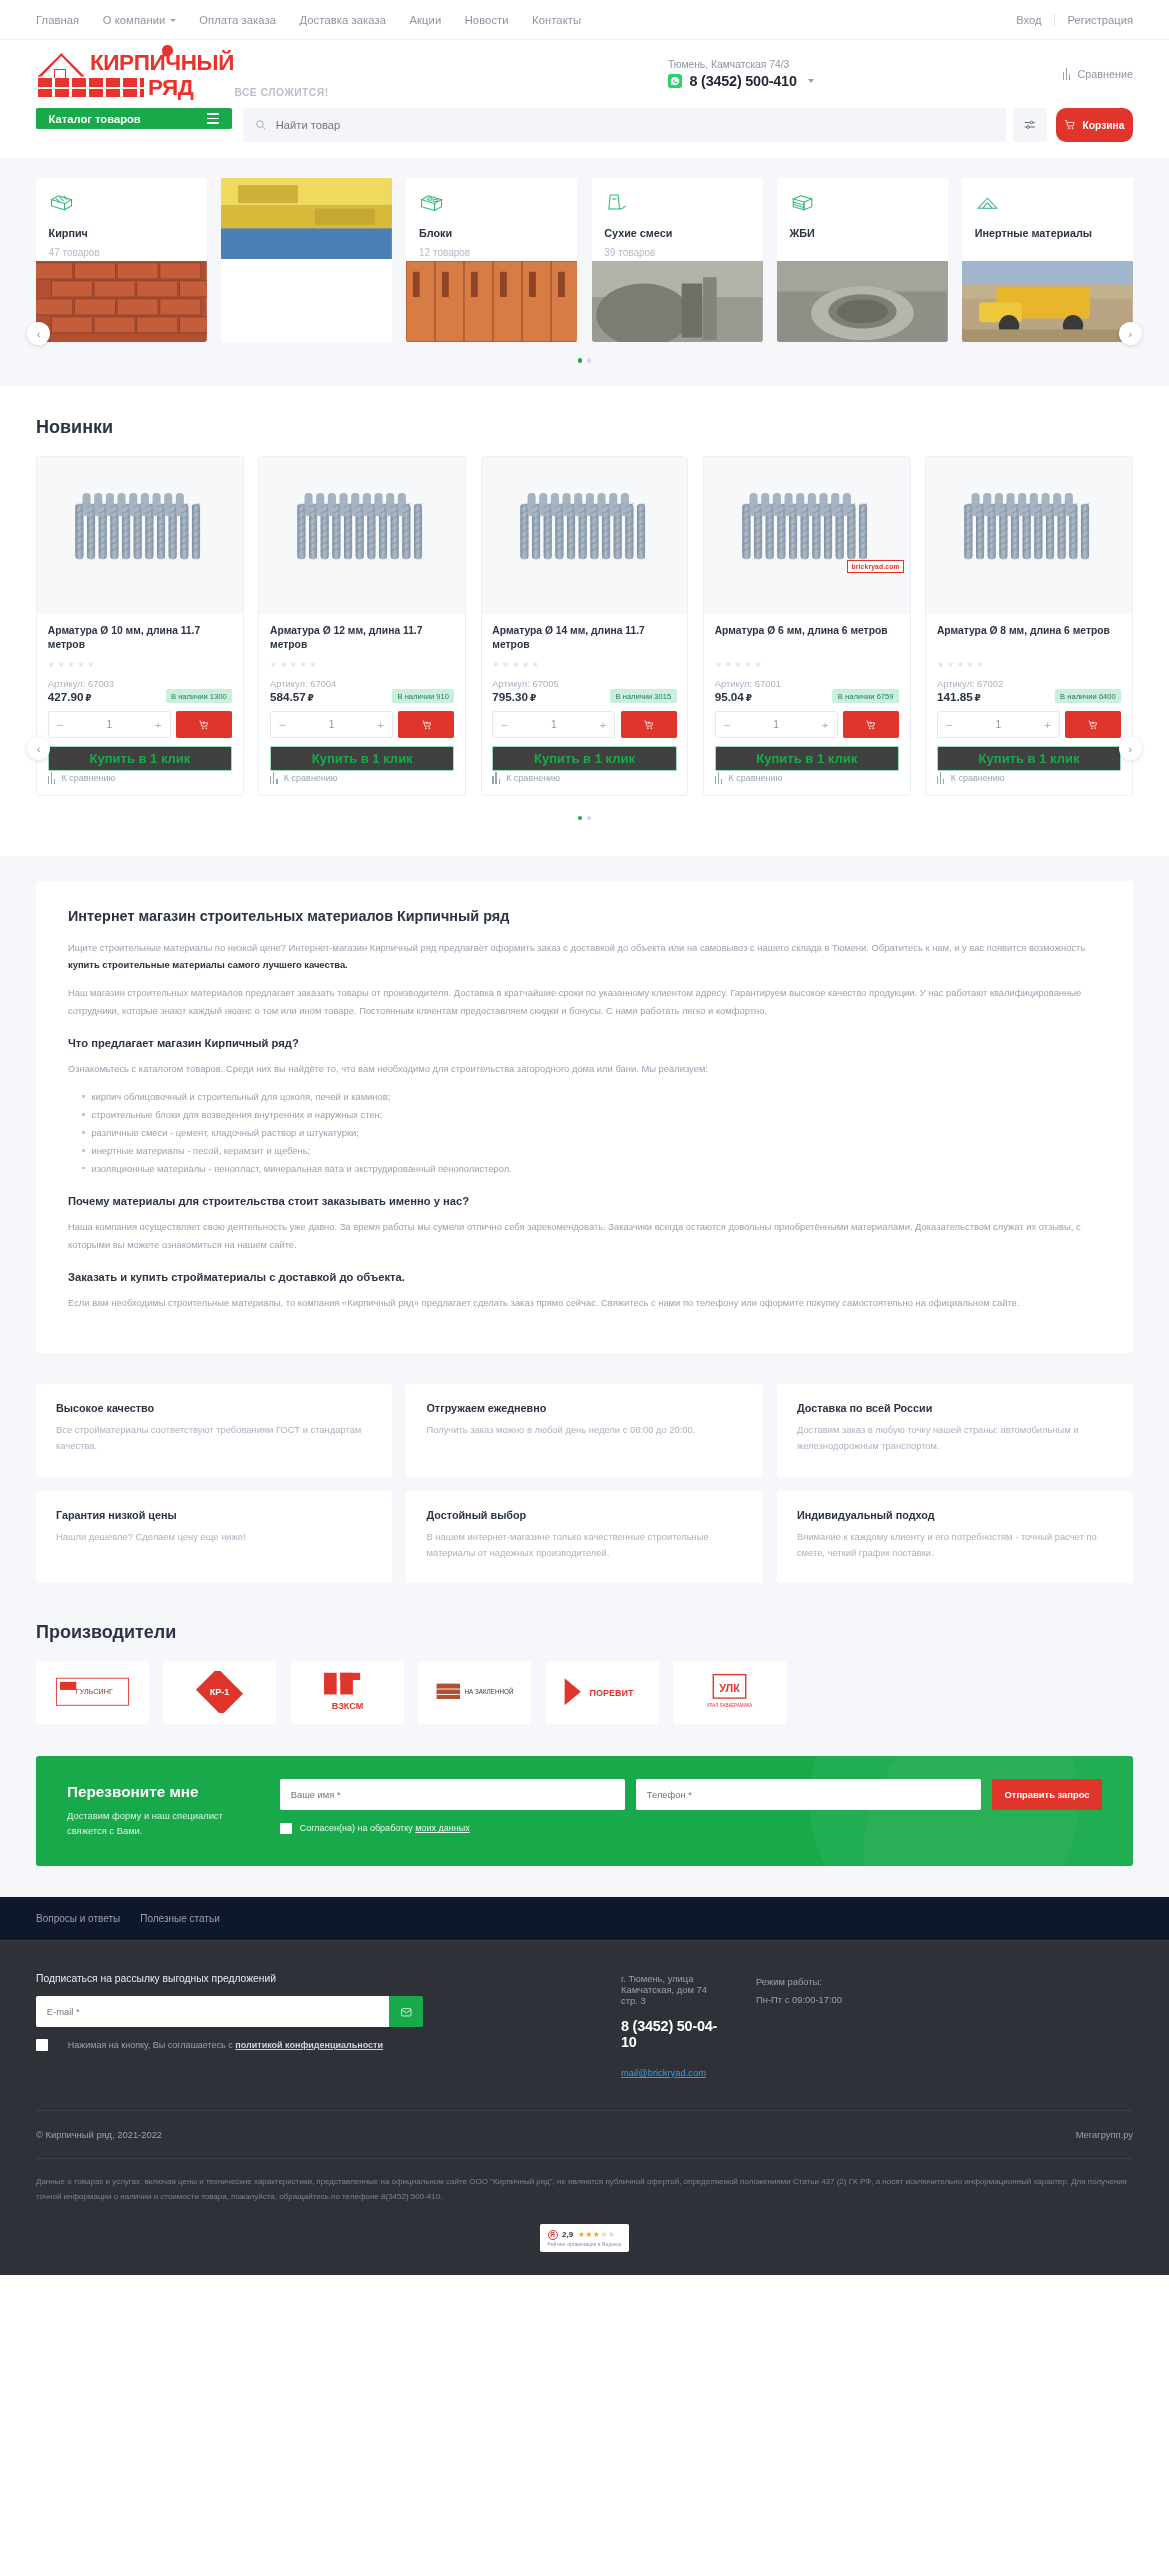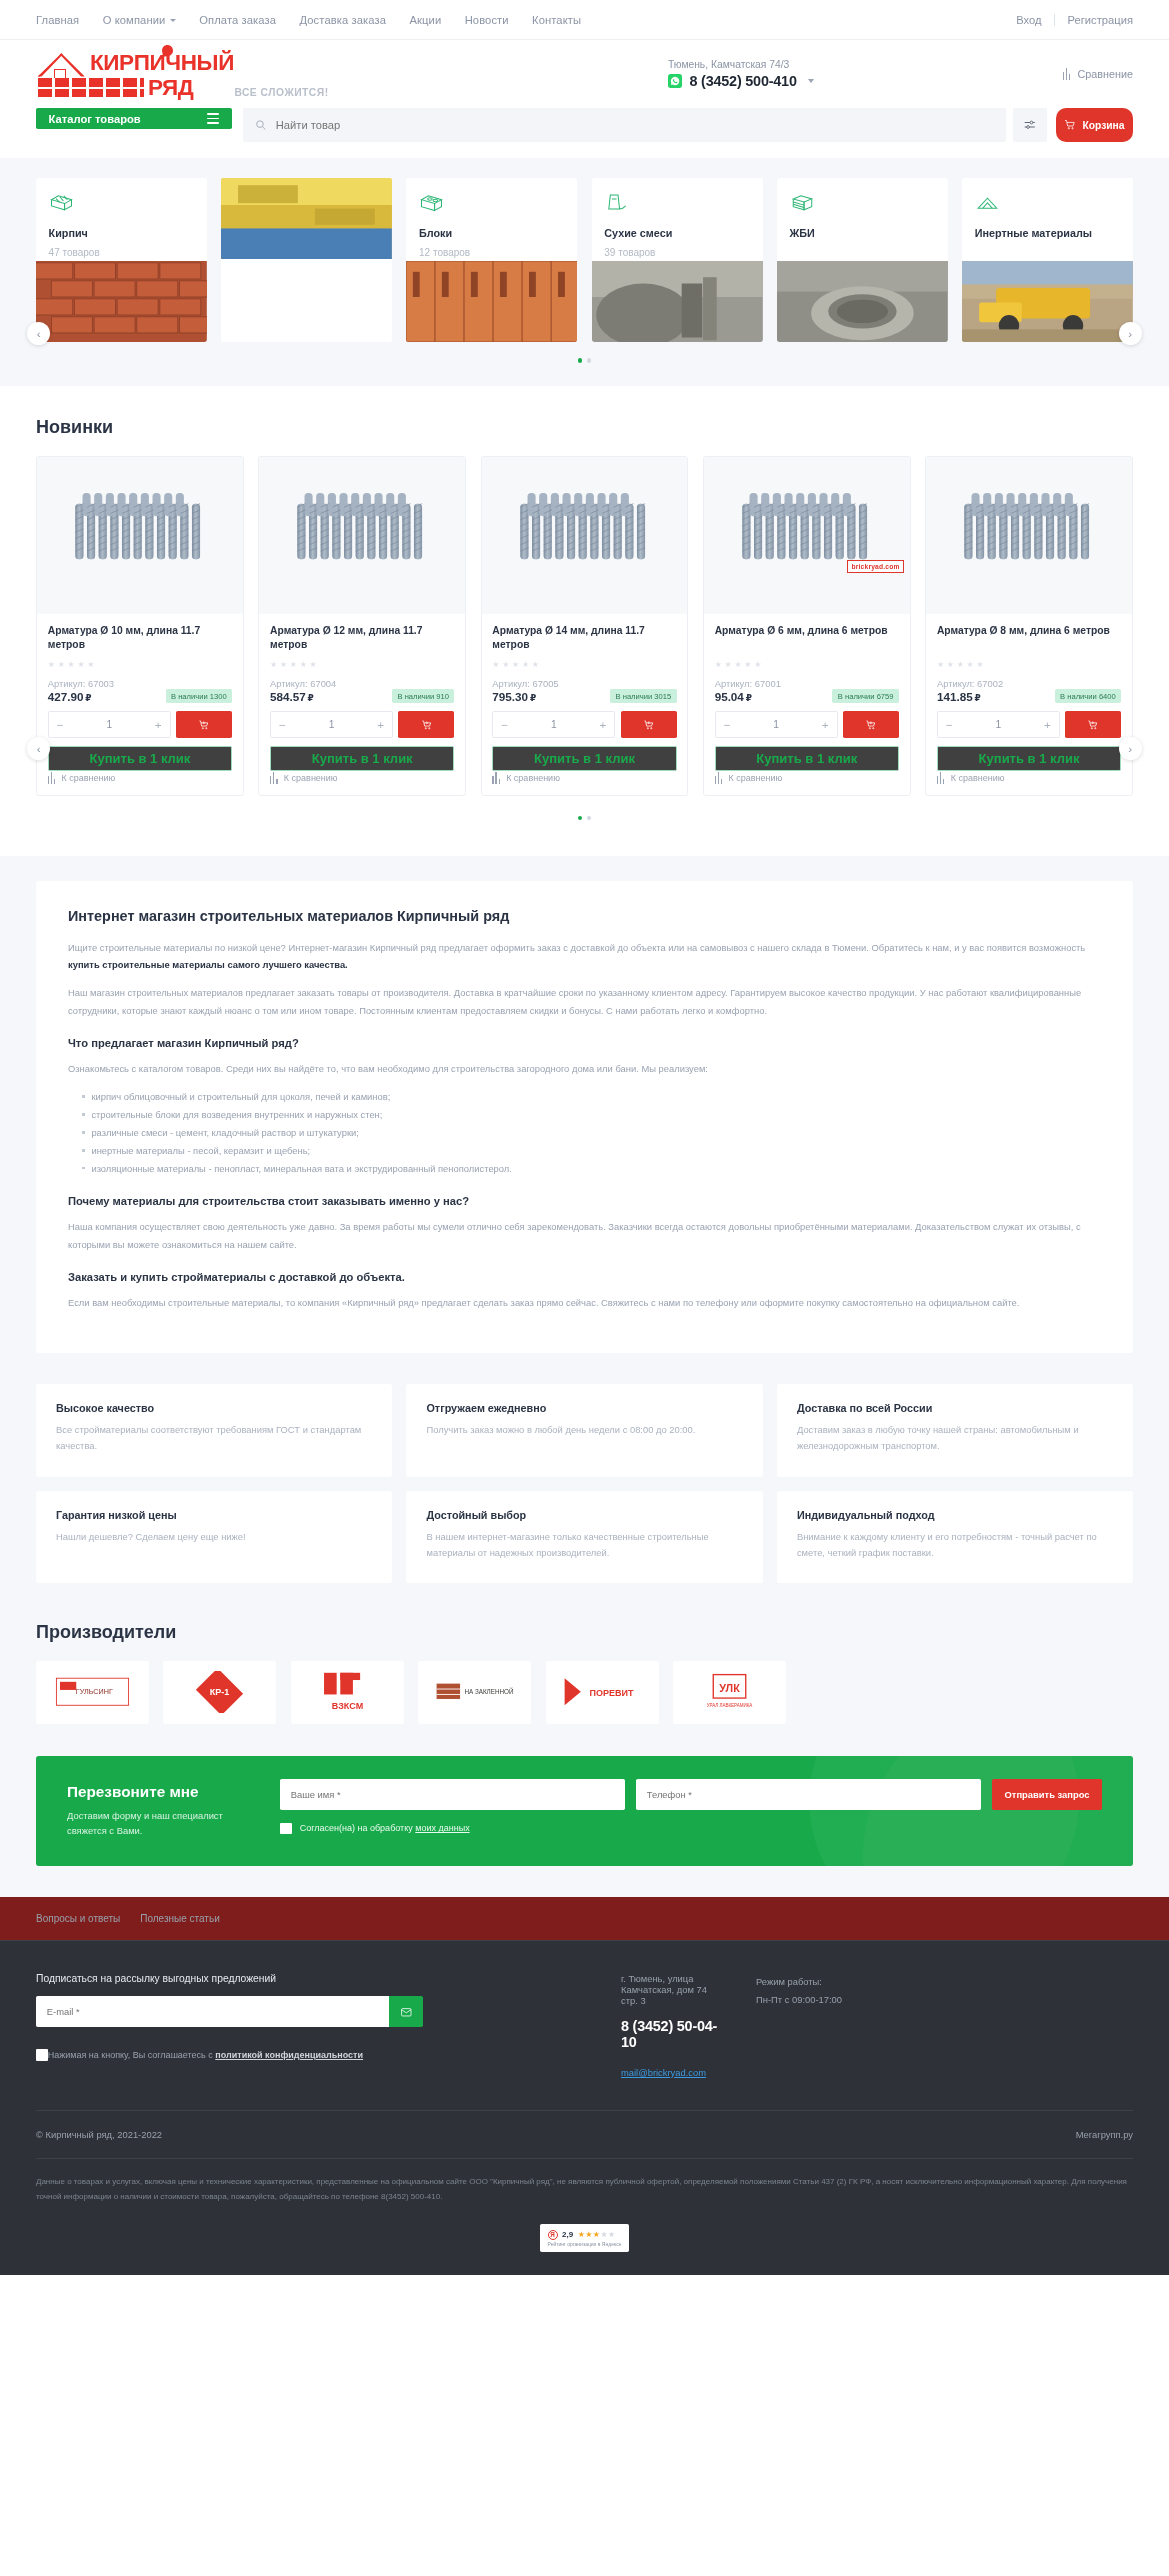--- a/index.html
+++ b/index.html
@@ -162,32 +162,32 @@
   .cbinputs input{flex:1;height:31px;border:0;border-radius:1.8px;padding:0 10.8px;font-size:9.4px;color:#2b3445;
     outline:none;font-family:inherit}
   .cbsend{width:110px;height:31px;background:#e0352b;color:#fff;border:0;border-radius:1.8px;font-size:9.4px;
     font-weight:700;cursor:pointer;font-family:inherit}
   .cbagree{display:flex;align-items:center;gap:8px}
   .cbbox-chk{width:11.7px;height:11.7px;background:#fff;border-radius:0.9px;cursor:pointer}
   .cbagree span{font-size:9px;color:#eafaf0}
   .cbagree u{text-decoration:underline}
 
   
-  .footnav{background:#7f1d1d;height:43px}
+  .footnav{background:#0f172a;height:43px}
   .footnav .wrap{display:flex;align-items:center;height:43px;gap:20px}
   .footnav a{font-size:10px;color:#98a0ab}
   .footer{background:#2e3238;border-top:0.9px solid #3c4148;padding:32px 0 0}
   .fgrid{display:flex;gap:36px}
   .fcol-sub{width:387px}
   .fcol-sub h4{font-size:10.3px;color:#e7eaee;font-weight:400;margin-bottom:12.6px}
   .subrow{display:flex;gap:0}
   .subrow input{flex:1;height:31px;border:0;border-radius:1.8px 0 0 1.8px;padding:0 10.8px;font-size:9.4px;outline:none;font-family:inherit;color:#2b3445}
   .subbtn{width:34px;height:31px;background:#18aa4a;border:0;border-radius:0 1.8px 1.8px 0;display:flex;align-items:center;justify-content:center;cursor:pointer}
   .subbtn svg{width:12.6px;height:12.6px;stroke:#fff;fill:none;stroke-width:1.5}
-  .fagree{display:flex;align-items:center;gap:0;margin-top:22px}
+  .fagree{display:flex;align-items:center;gap:20px;margin-top:12px}
   .fchk{width:11.7px;height:11.7px;background:#fff;border-radius:0.9px;cursor:pointer}
   .fagree span{font-size:9px;color:#98a0ab}
   .fagree u{color:#cfd4da;text-decoration:underline;font-weight:700}
   .fcol-addr{width:261px;padding-left:162px}
   .fcol-addr .addr{font-size:9.4px;color:#98a0ab;margin-bottom:12.6px}
   .fcol-addr .fphone{font-size:14.4px;font-weight:700;color:#fff;letter-spacing:-0.2px;margin-bottom:12.6px}
   .fcol-addr .fmail{font-size:9.4px;color:#3b9ae1;text-decoration:underline}
   .fcol-hours{font-size:9.4px;color:#98a0ab;line-height:1.9}
   .fdiv{height:0.9px;background:#3c4148;margin:31px 0 0}
   .fbot{display:flex;align-items:center;justify-content:space-between;padding:18px 0}

